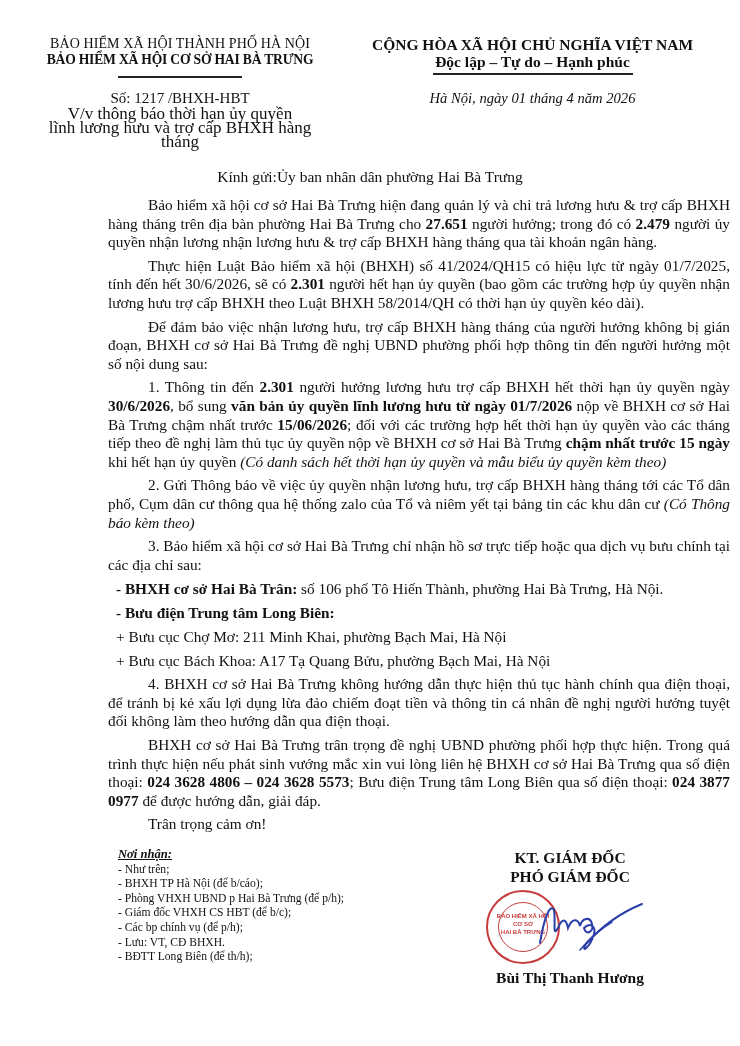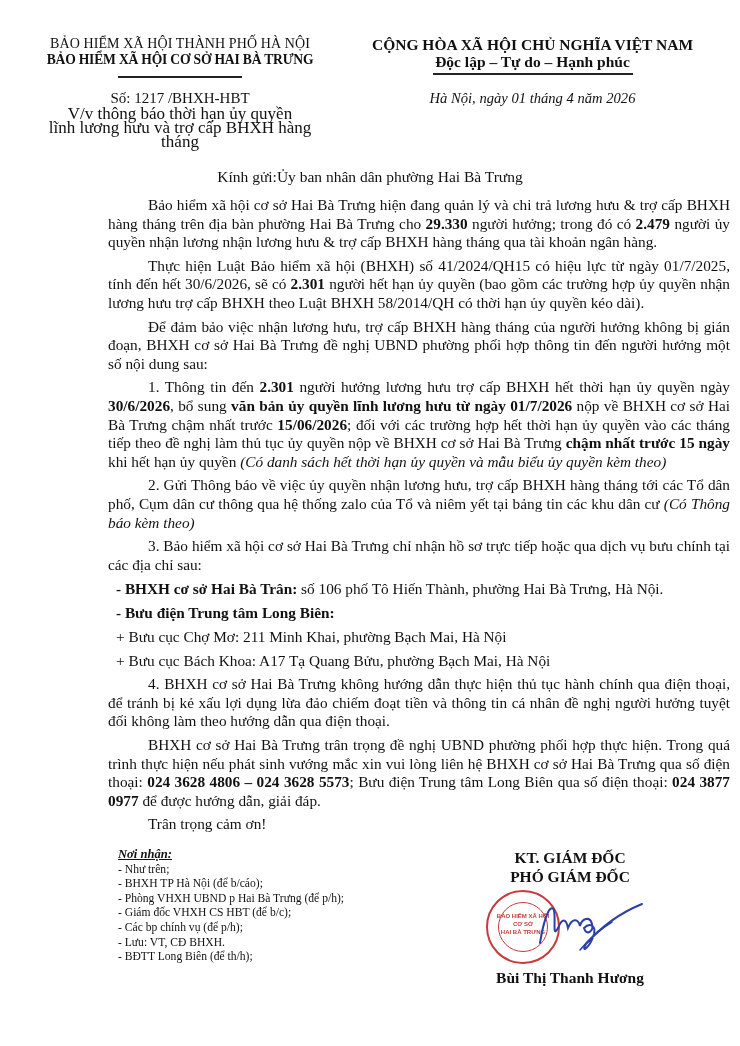--- a/index.html
+++ b/index.html
@@ -68,21 +68,21 @@
     <div class="motto">Độc lập – Tự do – Hạnh phúc</div>
     <div class="hdr-rule-right"></div>
     <div class="place-date">Hà Nội, ngày 01 tháng 4 năm 2026</div>
   </div>
 
   <div class="recipient">
     <span class="lbl">Kính gửi:</span><span>Ủy ban nhân dân phường Hai Bà Trưng</span>
   </div>
 
   <div class="body">
-    <p class="para"><span>Bảo hiểm xã hội cơ sở Hai Bà Trưng hiện đang quản lý và chi trả lương hưu &amp; trợ cấp BHXH hàng tháng trên địa bàn phường Hai Bà Trưng cho </span><b>29.330</b><span> người hưởng; trong đó có </span><b>2.479</b><span> người ủy quyền nhận lương nhận lương hưu &amp; trợ cấp BHXH hàng tháng qua tài khoản ngân hàng.</span></p>
+    <p class="para"><span>Bảo hiểm xã hội cơ sở Hai Bà Trưng hiện đang quản lý và chi trả lương hưu &amp; trợ cấp BHXH hàng tháng trên địa bàn phường Hai Bà Trưng cho </span><b>27.651</b><span> người hưởng; trong đó có </span><b>2.479</b><span> người ủy quyền nhận lương nhận lương hưu &amp; trợ cấp BHXH hàng tháng qua tài khoản ngân hàng.</span></p>
 
     <p class="para"><span>Thực hiện Luật Bảo hiểm xã hội (BHXH) số 41/2024/QH15 có hiệu lực từ ngày 01/7/2025, tính đến hết 30/6/2026, sẽ có </span><b>2.301</b><span> người hết hạn ủy quyền (bao gồm các trường hợp ủy quyền nhận lương hưu trợ cấp BHXH theo Luật BHXH 58/2014/QH  có thời hạn ủy quyền kéo dài).</span></p>
 
     <p class="para">Để đảm bảo việc nhận lương hưu, trợ cấp BHXH hàng tháng của người hưởng không bị gián đoạn, BHXH cơ sở Hai Bà Trưng đề nghị UBND phường phối hợp thông tin đến người hưởng một số nội dung sau:</p>
 
     <p class="para"><span>1. Thông tin đến </span><b>2.301</b><span> người hưởng lương hưu trợ cấp BHXH hết thời hạn ủy quyền ngày </span><b>30/6/2026</b><span>, bổ sung </span><b>văn bản ủy quyền lĩnh lương hưu từ ngày 01/7/2026</b><span> nộp về BHXH cơ sở Hai Bà Trưng chậm nhất trước </span><b>15/06/2026</b><span>; đối với các trường hợp hết thời hạn ủy quyền vào các tháng tiếp theo đề nghị làm thủ tục ủy quyền nộp về BHXH cơ sở Hai Bà Trưng </span><b>chậm nhất trước 15 ngày</b><span> khi hết hạn ủy quyền </span><i>(Có danh sách hết thời hạn ủy quyền và mẫu biểu ủy quyền kèm theo)</i></p>
 
     <p class="para"><span>2. Gửi Thông báo về việc ủy quyền nhận lương hưu, trợ cấp BHXH hàng tháng tới các Tổ dân phố, Cụm dân cư thông qua hệ thống zalo của Tổ và niêm yết tại bảng tin các khu dân cư </span><i>(Có Thông báo kèm theo)</i></p>
 
     <p class="para">3. Bảo hiểm xã hội cơ sở Hai Bà Trưng chỉ nhận hồ sơ trực tiếp hoặc qua dịch vụ bưu chính tại các địa chỉ sau:</p>

